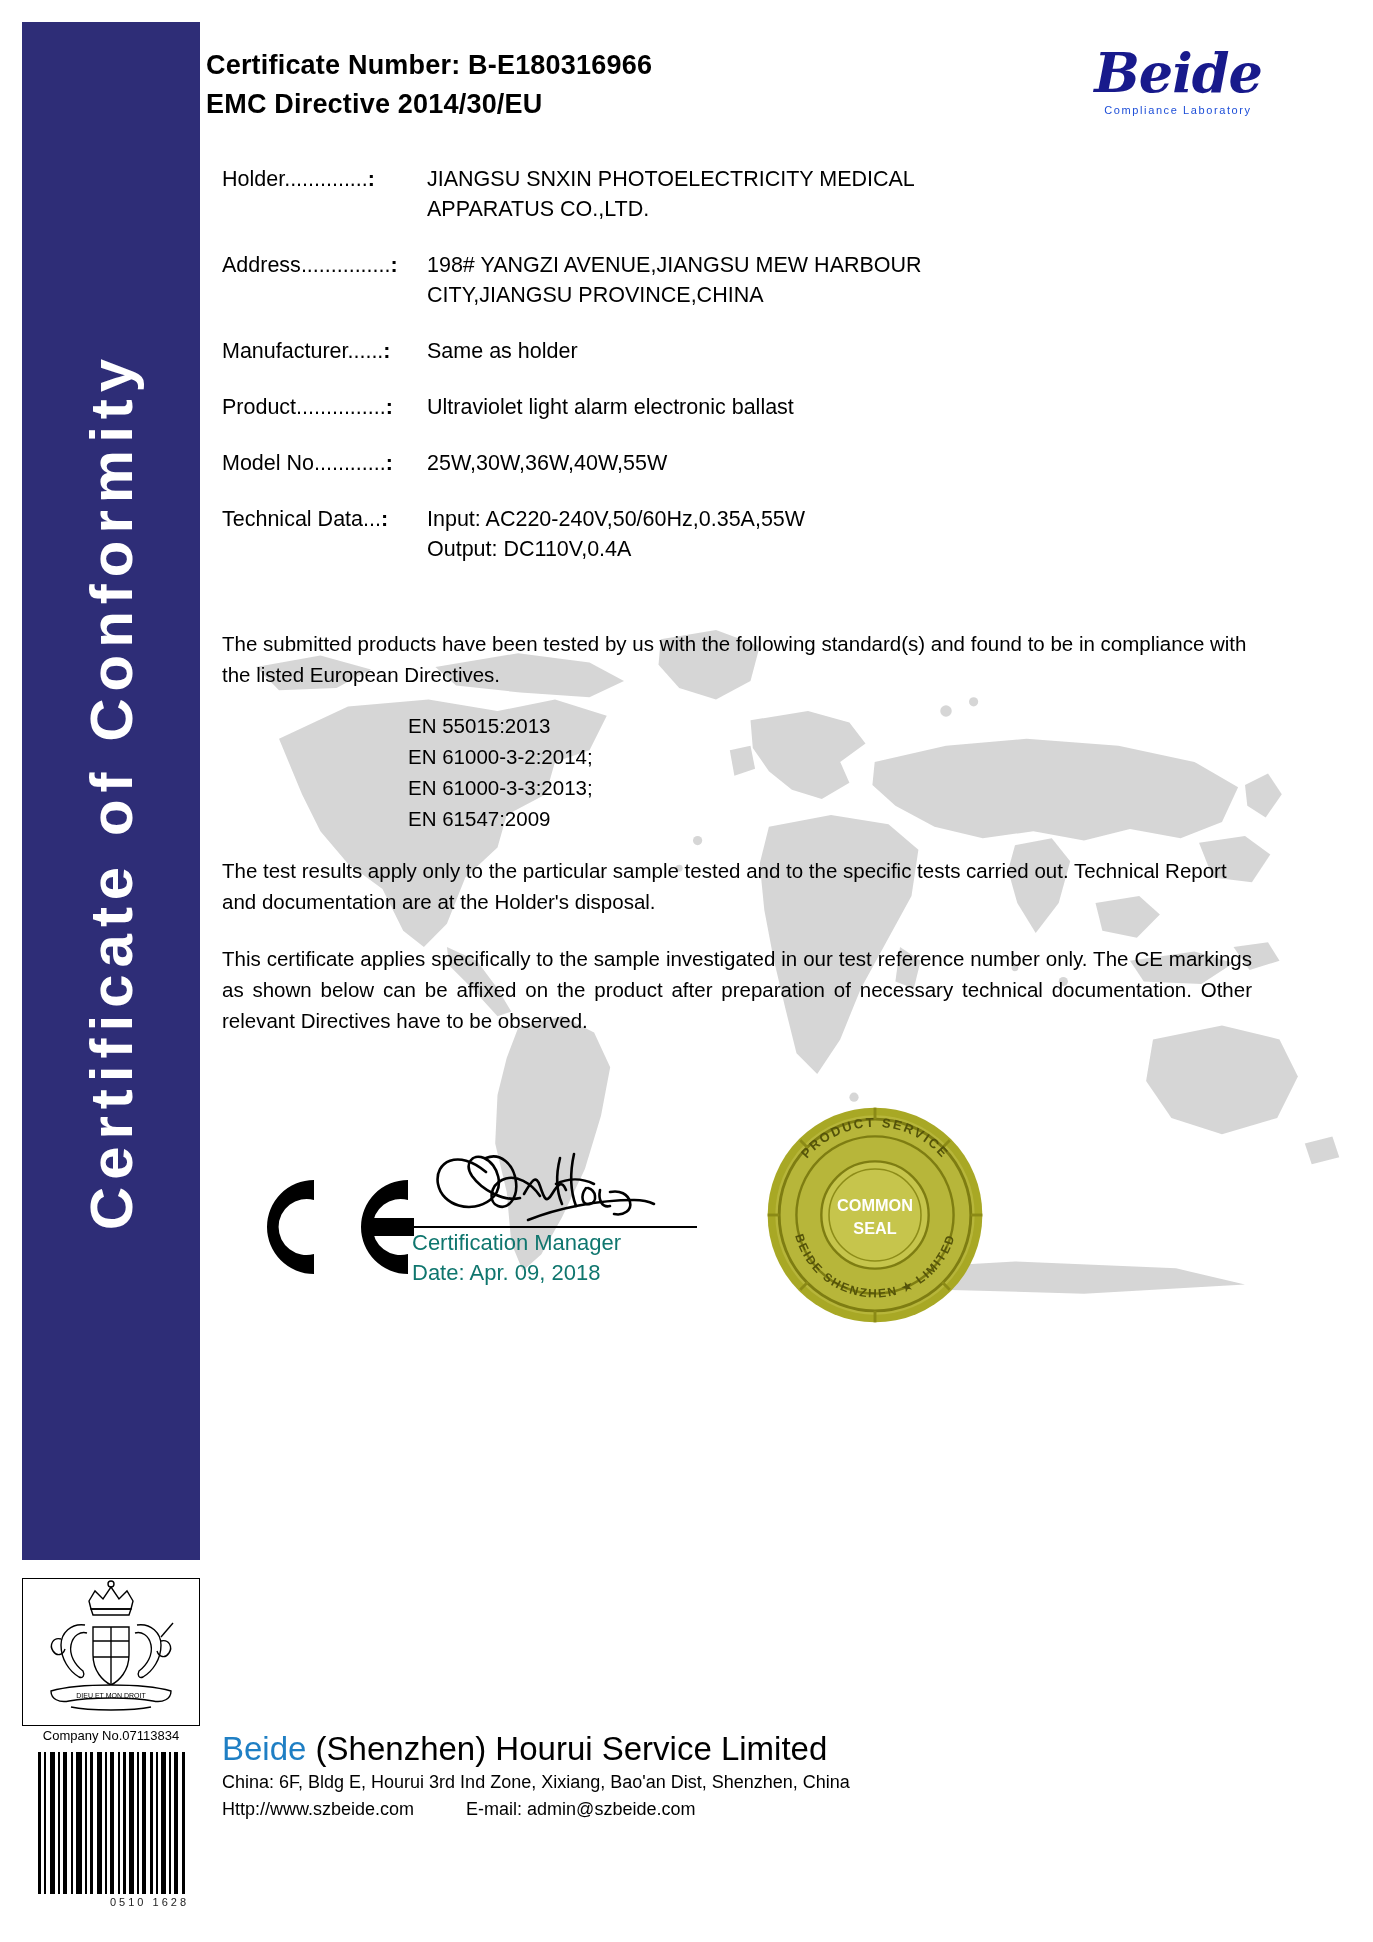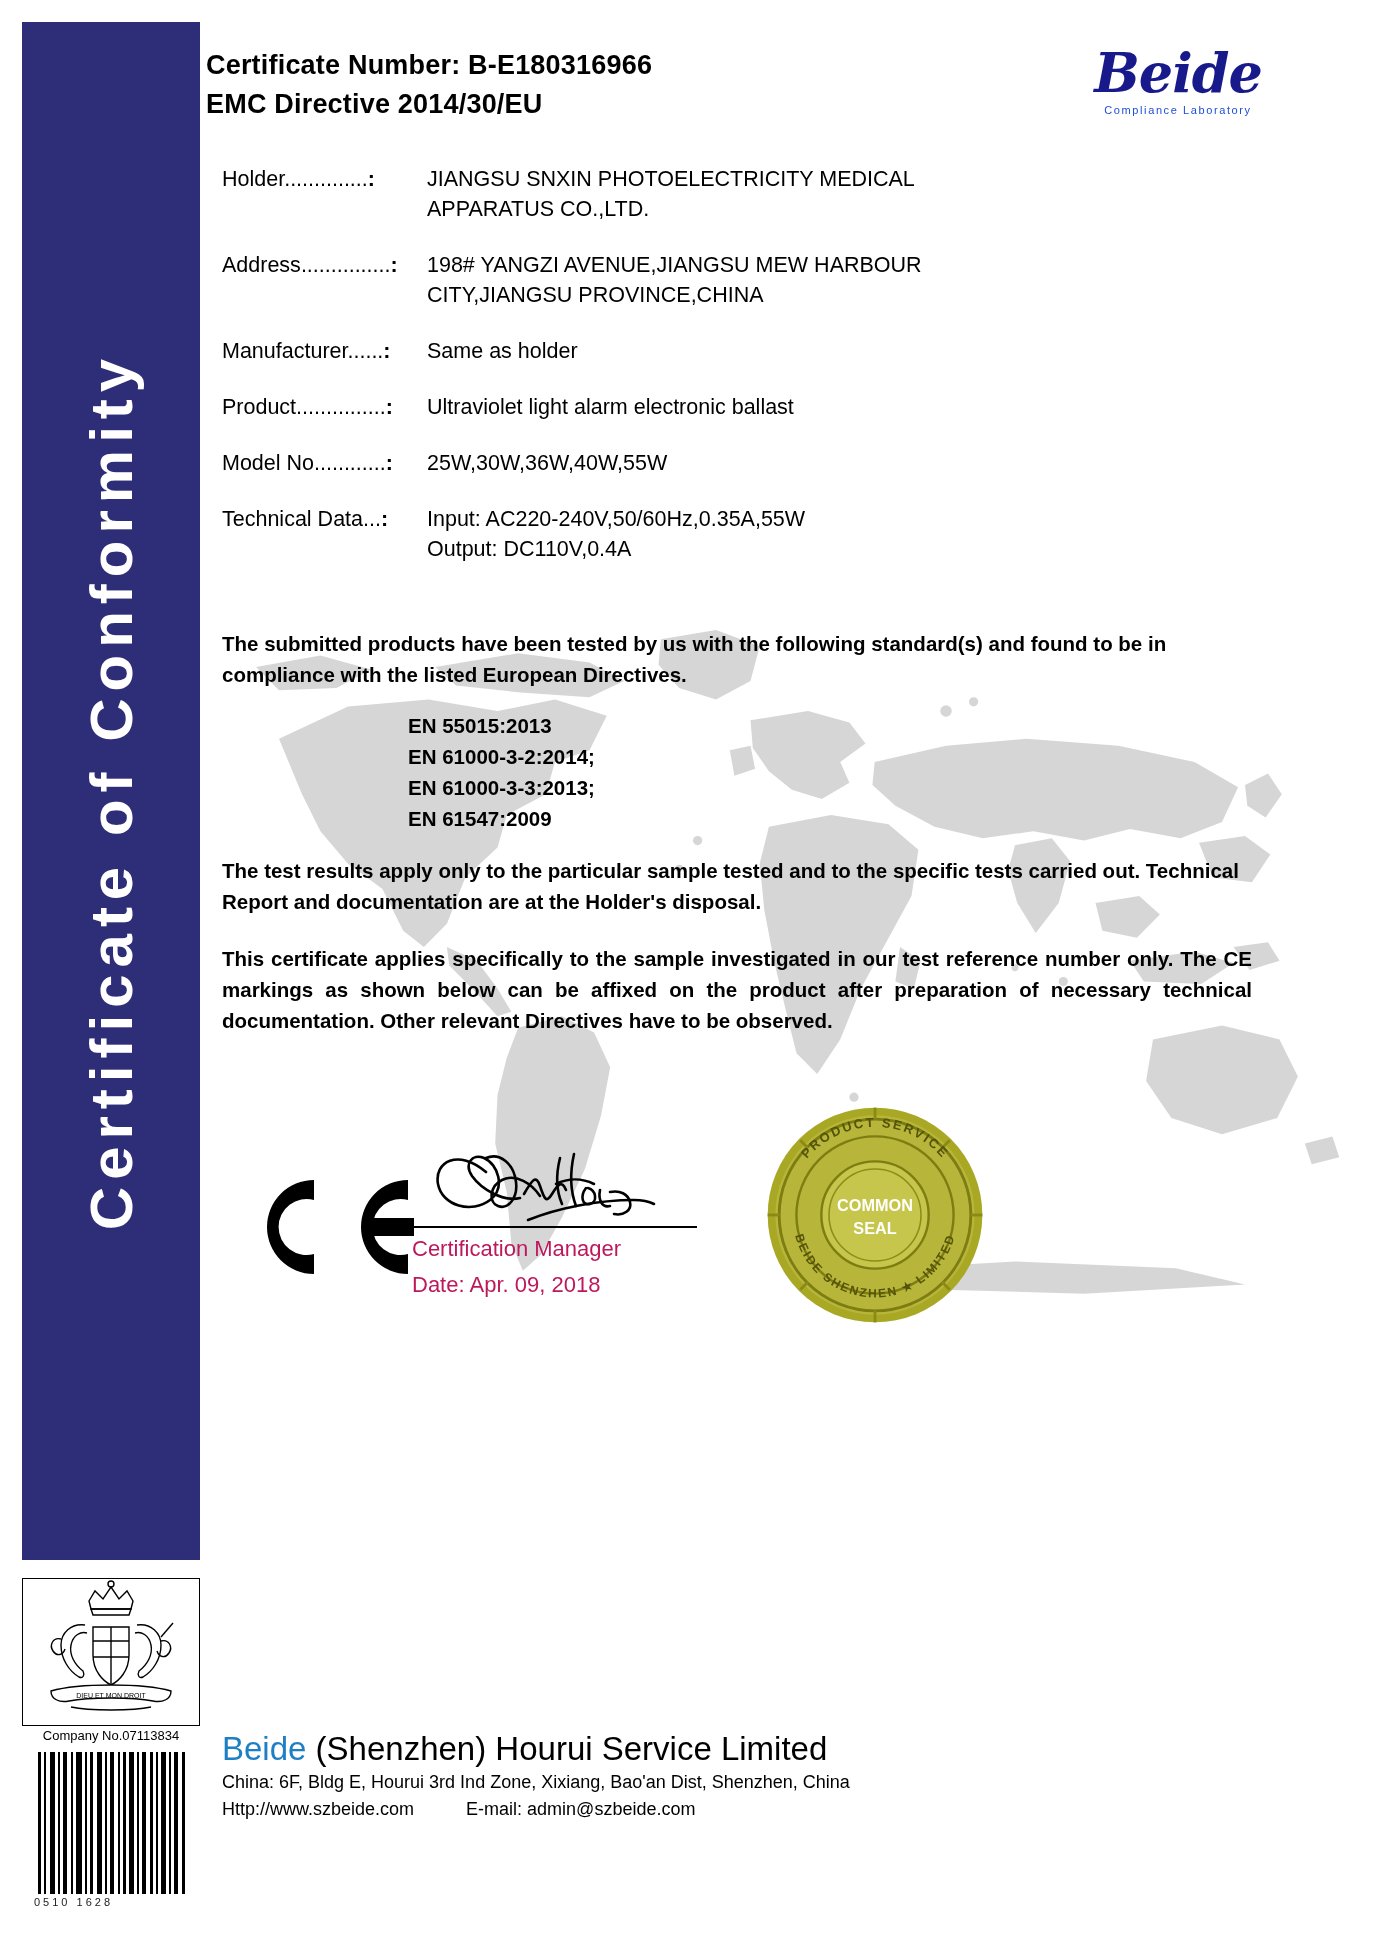--- a/index.html
+++ b/index.html
@@ -138,21 +138,20 @@
 
   
   .body-text {
     position: absolute;
     left: 222px;
     width: 1030px;
     z-index: 2;
     font-size: 20.5px;
     color: #000;
     line-height: 31px;
-    font-weight: bold;
   }
   #para-intro { top: 628px; }
   #standards  { top: 710px; left: 408px; width: 600px; }
   #para-results { top: 855px; }
   #para-ce { top: 935px; text-align: justify; margin-top: 8px; }
 
   .standard-line { line-height: 31px; font-size: 20.5px; }
 
   
   .ce-mark {
@@ -172,23 +171,22 @@
   }
   .sig-svg { display: block; margin-left: 16px; }
   .sig-rule {
     width: 285px;
     height: 2px;
     background: #000;
     margin-top: 2px;
   }
   .sig-line {
     font-size: 22px;
-    color: #be185d;
+    color: #0f766e;
     line-height: 30px;
-    margin-top: 6px;
   }
 
   
   .seal {
     position: absolute;
     left: 760px;
     top: 1100px;
     width: 230px;
     height: 230px;
     z-index: 2;
@@ -222,21 +220,21 @@
     top: 1752px;
     width: 155px;
     height: 150px;
     z-index: 2;
   }
   .barcode-digits {
     position: absolute;
     left: 34px;
     top: 1896px;
     width: 155px;
-    text-align: left;
+    text-align: right;
     font-size: 11px;
     letter-spacing: 3px;
     color: #222;
     z-index: 3;
   }
 
   
   .footer {
     position: absolute;
     left: 222px;

